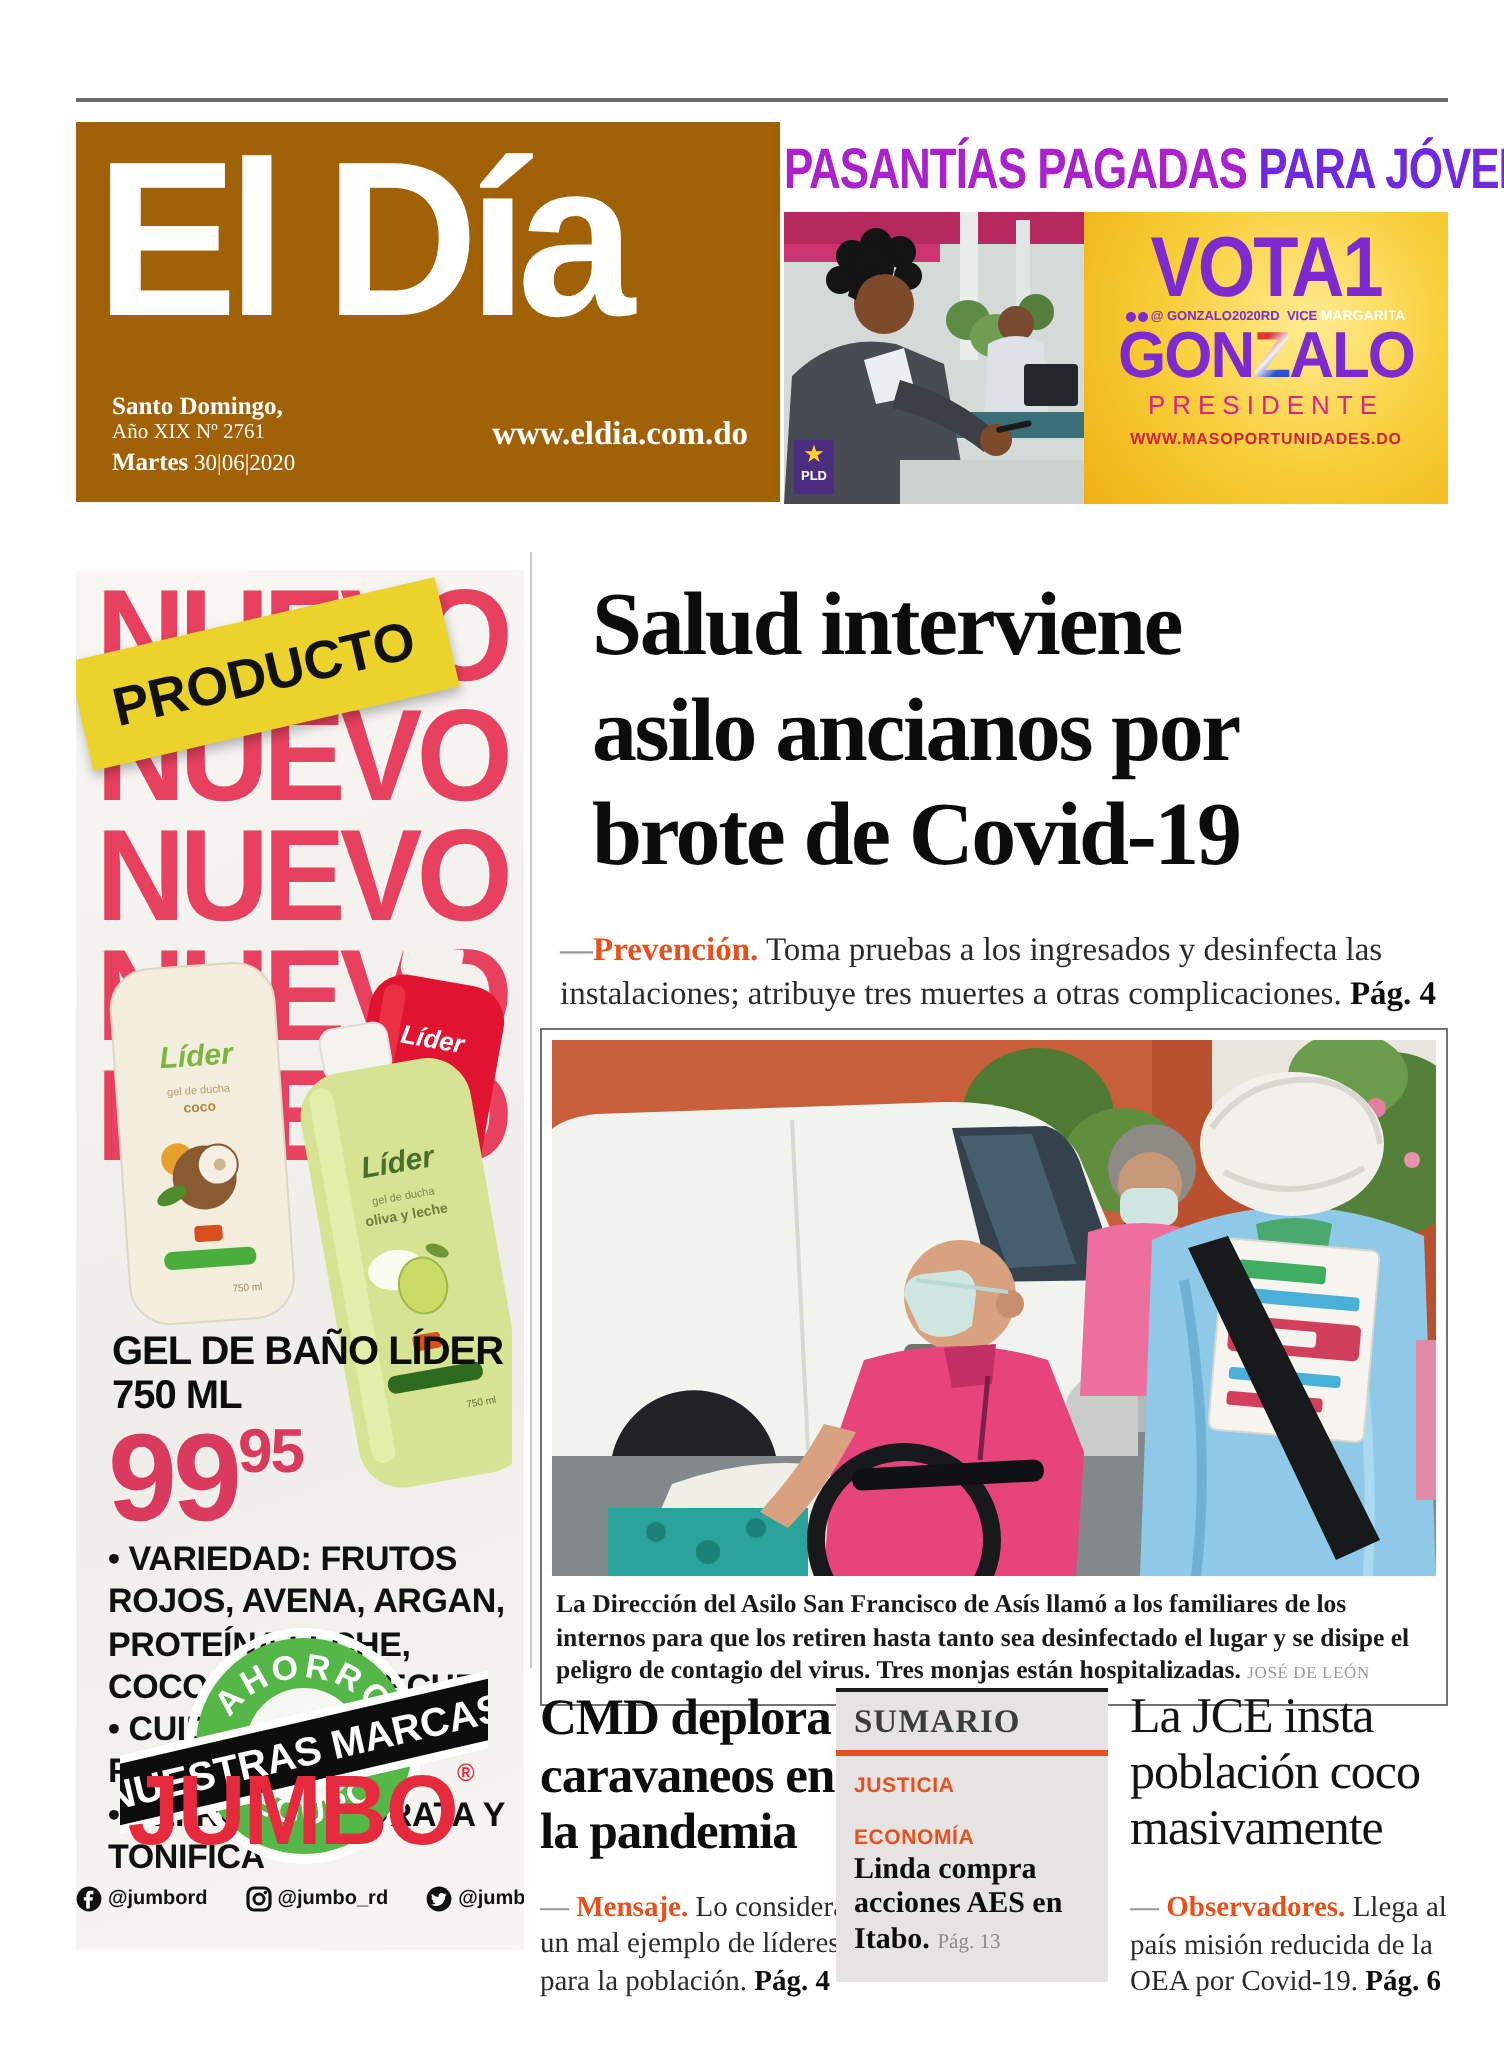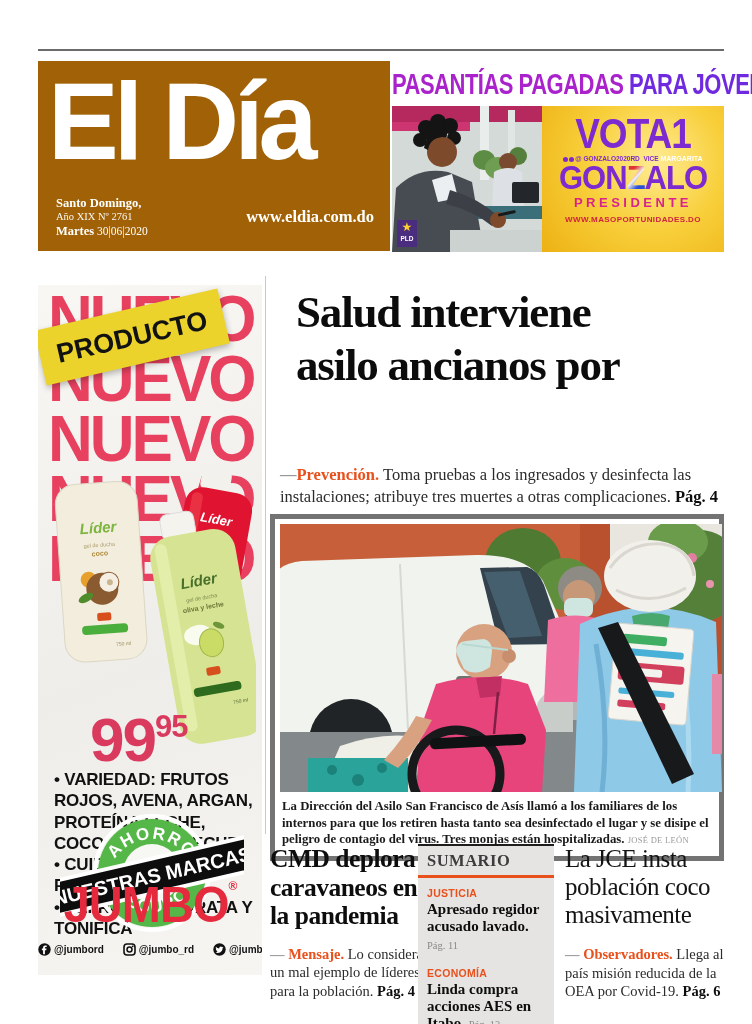--- a/index.html
+++ b/index.html
@@ -32,42 +32,42 @@
   .orb{position:absolute;left:150px;top:0;width:182px;height:146px;text-align:center;
        font-family:"Liberation Sans","DejaVu Sans",sans-serif;
        background:radial-gradient(circle at 62% 38%, #ffeb93 0%, #f8cf3a 48%, #edb113 100%);}
   .vota{margin-top:9px;font-size:37px;line-height:1;font-weight:bold;color:#7d2ad0;letter-spacing:-1px;transform:scaleY(1.15);}
   .handle-line{font-size:6.5px;font-weight:bold;color:#7d2ad0;margin-top:3px;white-space:nowrap;}
   .mini-dot{display:inline-block;width:5px;height:5px;border-radius:50%;background:#7d2ad0;margin-right:1px;vertical-align:middle;}
   .vname{color:#fff;font-size:7px;}
   .gonzalo{font-size:31px;font-weight:bold;color:#7d2ad0;line-height:1;letter-spacing:-1px;transform:scaleY(1.05);}
   .gz{background:linear-gradient(135deg,#e03535 30%,#f2f2f2 50%,#2b4fd8 70%);
       -webkit-background-clip:text;background-clip:text;color:transparent;}
-  .presid{font-size:13px;font-weight:bold;color:#d8238e;letter-spacing:3.5px;margin-top:2px;}
+  .presid{font-size:13px;font-weight:normal;color:#d8238e;letter-spacing:3.5px;margin-top:2px;}
   .vurl{font-size:8px;font-weight:bold;color:#cf2340;letter-spacing:0.4px;margin-top:5px;}
   .pld{position:absolute;left:5px;bottom:5px;width:20px;height:27px;background:#4b2d7f;text-align:center;color:#fff;
        font-family:"Liberation Sans",sans-serif;}
   .pld .star{display:block;color:#ffd22e;font-size:12px;line-height:15px;}
   .pld .pldt{display:block;font-weight:bold;font-size:6.5px;line-height:8px;}
 
   
   .left-ad{position:absolute;left:38px;top:285px;width:224px;height:690px;overflow:hidden;
            background:linear-gradient(160deg,#f8f7f4,#eeede9 55%,#f6f5f2);
            font-family:"Liberation Sans","DejaVu Sans",sans-serif;}
   .nuevo{position:absolute;left:10px;width:212px;font-weight:bold;font-size:62px;line-height:1;
          color:#e8415f;letter-spacing:-3px;transform:scaleY(1.05);}
   .nuevo.n0{top:3px;} .nuevo.n1{top:63px;} .nuevo.n2{top:123px;} .nuevo.n3{top:183px;} .nuevo.n4{top:243px;}
   .tape{position:absolute;left:0;top:24px;width:188px;height:56px;background:#ecd32b;transform:rotate(-13deg);
         display:flex;align-items:center;justify-content:center;font-size:27px;font-weight:bold;color:#121212;
         box-shadow:0 3px 6px rgba(0,0,0,.28);}
   .bottles{position:absolute;left:0;top:190px;width:218px;height:280px;}
   .product{position:absolute;left:18px;top:380px;font-size:20px;font-weight:bold;color:#0d0d0d;
            line-height:1.1;letter-spacing:-0.5px;}
   .price{position:absolute;left:16px;top:424px;color:#d93a5e;font-weight:bold;letter-spacing:-2px;white-space:nowrap;}
-  .price .pi{font-size:62px;line-height:1;margin-left:36px;}
+  .price .pi{font-size:62px;line-height:1;}
   .price .pc{font-size:31px;position:relative;top:-24px;letter-spacing:-1px;}
   .bullets{position:absolute;left:16px;top:484px;width:202px;margin:0;padding:0;list-style:none;
            font-size:17px;font-weight:bold;color:#111;line-height:1.25;letter-spacing:-0.2px;}
   .bullets li::before{content:"• ";}
   .badge{position:absolute;left:22px;top:528px;width:184px;height:126px;}
   .jumbo{position:absolute;left:0;top:596px;width:224px;text-align:center;font-size:47px;line-height:1;
          font-weight:bold;color:#e62a3e;letter-spacing:-1px;transform:scaleY(1.05);}
   .jumbo .reg{font-size:12px;vertical-align:top;}
   .socials{position:absolute;left:0;top:658px;width:224px;display:flex;justify-content:space-between;gap:19px;
            align-items:center;font-size:10px;font-weight:bold;color:#111;}
@@ -76,21 +76,21 @@
 
   
   .v-rule{position:absolute;left:265px;top:276px;width:1px;height:558px;background:#c9c9c9;}
   .lead-hl{position:absolute;left:280px;top:270px;width:446px;margin:16px;font-size:45px;line-height:1.17;
            font-weight:bold;color:#0c0c0c;letter-spacing:-1.2px;}
   .lead-hl span{display:block;}
   .lead-deck{position:absolute;left:280px;top:464px;width:446px;margin:0;font-size:16.5px;line-height:1.32;color:#2b2b2b;}
   .kicker{color:#e8501c;font-weight:bold;}
   .pref{font-weight:bold;color:#0d0d0d;}
   .dash{color:#999;font-weight:bold;}
-  .photo-box{position:absolute;left:270px;top:514px;width:454px;margin:0;border:5px solid #737373;
+  .photo-box{position:absolute;left:270px;top:514px;width:454px;margin:0;border:1px solid #737373;
              background:#fff;padding:5px;box-sizing:border-box;}
   .lead-photo-svg{display:block;width:442px;height:268px;}
   .photo-box figcaption{padding:6px 2px 3px;font-size:12.8px;font-weight:bold;line-height:1.3;color:#1a1a1a;}
   .credit{font-weight:normal;font-size:8.5px;color:#9a9a9a;letter-spacing:0.3px;}
 
   
   .col{position:absolute;top:845px;}
   .cmd{left:270px;width:158px;}
   .jce{left:565px;width:172px;}
   .hl2{margin:0;font-size:25.5px;line-height:1.12;font-weight:bold;color:#0d0d0d;letter-spacing:-0.5px;}
@@ -220,20 +220,24 @@
         <text x="170" y="136" text-anchor="middle" font-family="Liberation Sans, sans-serif" font-weight="bold" font-size="7" fill="#6e7a3a">oliva y leche</text>
         <ellipse cx="160" cy="160" rx="14" ry="10" fill="#ffffff" opacity="0.85"></ellipse>
         <ellipse cx="172" cy="170" rx="12" ry="14" fill="#cadb66" stroke="#9fb84a"></ellipse>
         <ellipse cx="182" cy="154" rx="6" ry="3" fill="#6e9638" transform="rotate(30 182 154)"></ellipse>
         <rect x="162" y="194" width="14" height="8" rx="2" fill="#d84f1e"></rect>
         <rect x="146" y="212" width="48" height="9" rx="4" fill="#2f6b1e"></rect>
         <text x="198" y="234" text-anchor="end" font-family="Liberation Sans, sans-serif" font-size="5" fill="#5a6e3a">750 ml</text>
       </g>
     </svg>
 
+    <div class="product">
+      <div>GEL DE BAÑO LÍDER</div>
+      <div>750 ML</div>
+    </div>
     <div class="price"><span class="pi">99</span><span class="pc">95</span></div>
 
     <ul class="bullets">
       <li>VARIEDAD: FRUTOS ROJOS, AVENA, ARGAN, PROTEÍNA LECHE, COCO, OLIVA Y LECHE</li>
       <li>CUIDA Y SUAVIZA LA PIEL</li>
       <li>REFRESCA, HIDRATA Y TONIFICA</li>
     </ul>
 
     <svg class="badge" viewBox="0 0 184 126">
       <defs>
@@ -281,20 +285,21 @@
         <span>@jumbord</span>
       </span>
     </div>
   </aside>
 
   <div class="v-rule"></div>
 
   <h1 class="lead-hl">
     <span>Salud interviene</span>
     <span>asilo ancianos por</span>
+    <span>brote de Covid-19</span>
   </h1>
 
   <p class="lead-deck"><span class="dash">—</span><span class="kicker">Prevención.</span> <span>Toma pruebas a los ingresados y desinfecta las instalaciones; atribuye tres muertes a otras complicaciones.</span> <span class="pref">Pág. 4</span></p>
 
   <figure class="photo-box">
     <svg class="lead-photo-svg" viewBox="0 0 442 268" preserveAspectRatio="none">
       <rect width="442" height="268" fill="#9aa0a0"></rect>
       <rect width="442" height="150" fill="#c7603a"></rect>
       <rect x="300" width="142" height="150" fill="#b9512f"></rect>
       <rect x="330" width="112" height="46" fill="#e9e6df"></rect>
@@ -369,21 +374,20 @@
       <span>la pandemia</span>
     </h2>
     <p class="deck2"><span class="dash">—</span> <span class="kicker">Mensaje.</span> <span>Lo considera un mal ejemplo de líderes para la población.</span> <span class="pref">Pág. 4</span></p>
   </section>
 
   <section class="sumario">
     <div class="sum-title">SUMARIO</div>
     <div class="sum-body">
       <div class="sum-item">
         <div class="sum-sec">JUSTICIA</div>
-        <div class="sum-txt"><span>Apresado regidor acusado lavado.</span> <span class="sum-page">Pág. 11</span></div>
       </div>
       <div class="sum-item">
         <div class="sum-sec">ECONOMÍA</div>
         <div class="sum-txt"><span>Linda compra acciones AES en Itabo.</span> <span class="sum-page">Pág. 13</span></div>
       </div>
     </div>
   </section>
 
   <section class="col jce">
     <h2 class="hl2">

